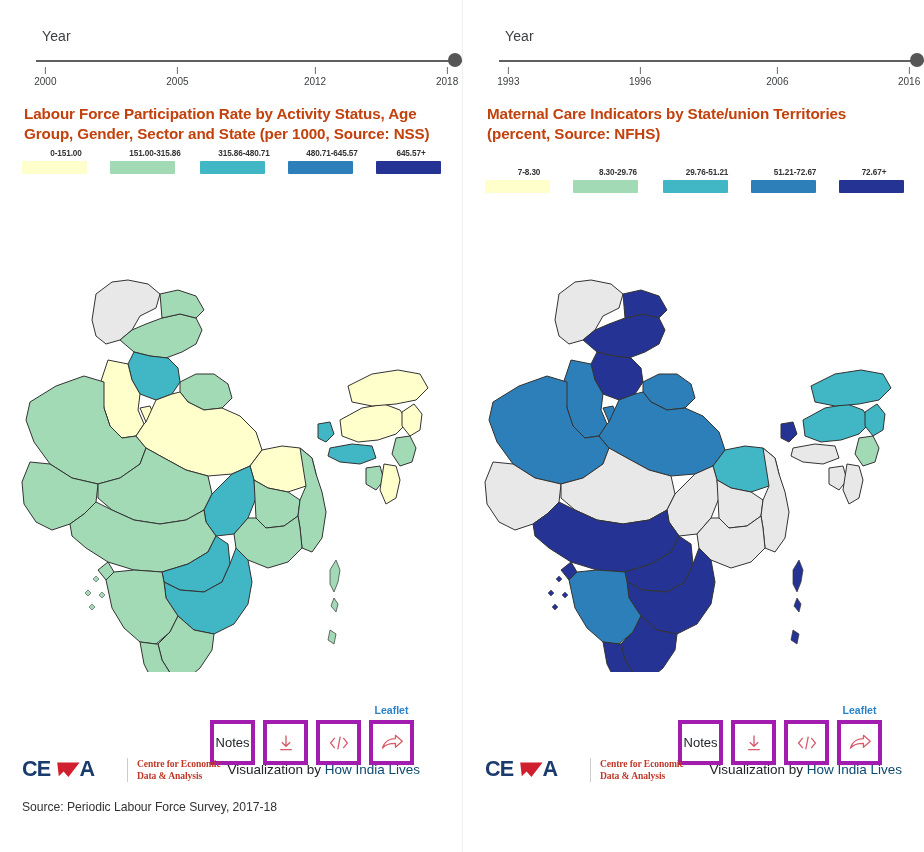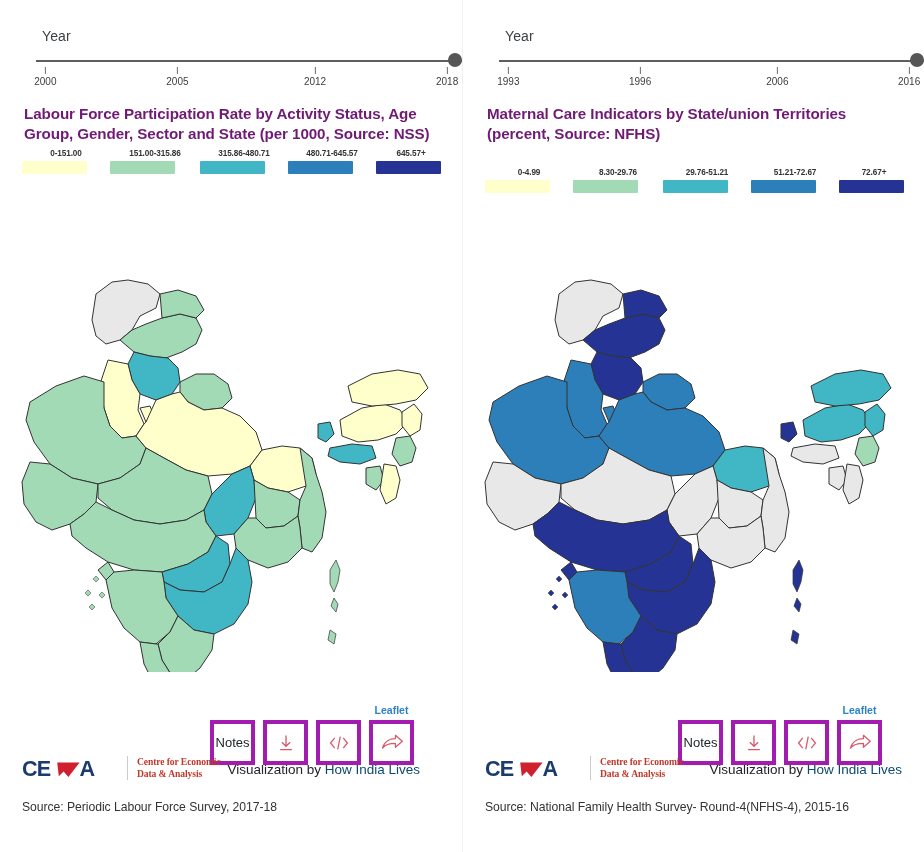--- a/index.html
+++ b/index.html
@@ -29,21 +29,21 @@
   }
   .ticks{position:relative;height:32px;margin:0 18px;}
   .tick{position:absolute;top:0;transform:translateX(-50%);text-align:center;}
   .tick i{display:block;width:1px;height:7px;background:#6b6b6b;margin:3px auto 2px;}
   .tick span{display:block;font-size:10px;color:#3c4043;white-space:nowrap;}
 
   
   .viz-title{
     margin:0 18px 0 24px;
     font-size:15.2px;font-weight:bold;line-height:19.5px;
-    color:#701a75;letter-spacing:-.1px;
+    color:#c2410c;letter-spacing:-.1px;
   }
   .title-left{padding-top:104px;}
   .title-right{padding-top:104px;}
 
   
   .legend{margin:6px 10px 0 22px;display:flex;}
   .legend-item{flex:0 0 auto;}
   .legend-label{font-size:8.2px;color:#333;margin-bottom:3px;font-weight:600;letter-spacing:-.1px;text-align:center;}
   .legend-swatch{height:13px;border-radius:1px;}
 
@@ -67,21 +67,21 @@
   .leaflet-tag{
     position:absolute;top:-16px;left:50%;transform:translateX(-50%);
     font-size:10.5px;font-weight:bold;color:#2a82cb;white-space:nowrap;cursor:pointer;
   }
   .viz-by{
     position:absolute;right:42px;font-size:13.5px;color:#212529;white-space:nowrap;
   }
   .viz-by a{color:#0c4a6e;text-decoration:none;}
 
   
-  .ceda{position:absolute;display:flex;align-items:flex-start;}
+  .ceda{position:absolute;display:flex;align-items:flex-end;}
   .ceda-mark{display:block;}
   .ceda-div{width:1px;height:24px;background:#c9ccd2;margin:0 9px 0 9px;}
   .ceda-text{
     font-family:"Liberation Serif", serif;
     font-size:9.6px;line-height:12px;color:#c0392b;font-weight:bold;
     letter-spacing:-.1px;
   }
 
   .source-line{
     position:absolute;font-size:12.2px;color:#333;letter-spacing:-.05px;white-space:nowrap;
@@ -252,21 +252,21 @@
             <i></i>
             <span>2016</span>
           </div>
       </div>
     </div>
 
     <h1 class="viz-title title-right">Maternal Care Indicators by State/union Territories (percent, Source: NFHS)</h1>
 
     <div class="legend" style="margin-top:25px">
       <div class="legend-item" style="width:88px">
-        <div class="legend-label">0-4.99</div>
+        <div class="legend-label">7-8.30</div>
         <div class="legend-swatch" style="width:65px;background:#ffffcc"></div>
       </div>
       <div class="legend-item" style="width:90px">
         <div class="legend-label">8.30-29.76</div>
         <div class="legend-swatch" style="width:65px;background:#a1dab4"></div>
       </div>
       <div class="legend-item" style="width:88px">
         <div class="legend-label">29.76-51.21</div>
         <div class="legend-swatch" style="width:65px;background:#41b6c4"></div>
       </div>
@@ -352,16 +352,15 @@
         <path d="M44 8 L72 8 L58 26 L52 19 L46 25 Z" fill="#d0202f"></path>
         <text x="72" y="25" font-family="Liberation Sans, sans-serif" font-size="27" font-weight="bold" fill="#1b3b6f" letter-spacing="-1">A</text>
       </svg>
       <div class="ceda-div"></div>
       <div class="ceda-text">
         <div>Centre for Economic</div>
         <div>Data &amp; Analysis</div>
       </div>
     </div>
 
-    <div class="source-line" style="left:22px;top:800px;">Source: National Family Health Survey- Round-4(NFHS-4), 2015-16</div>
   </div>
 
 </div>
 
 </body></html>

